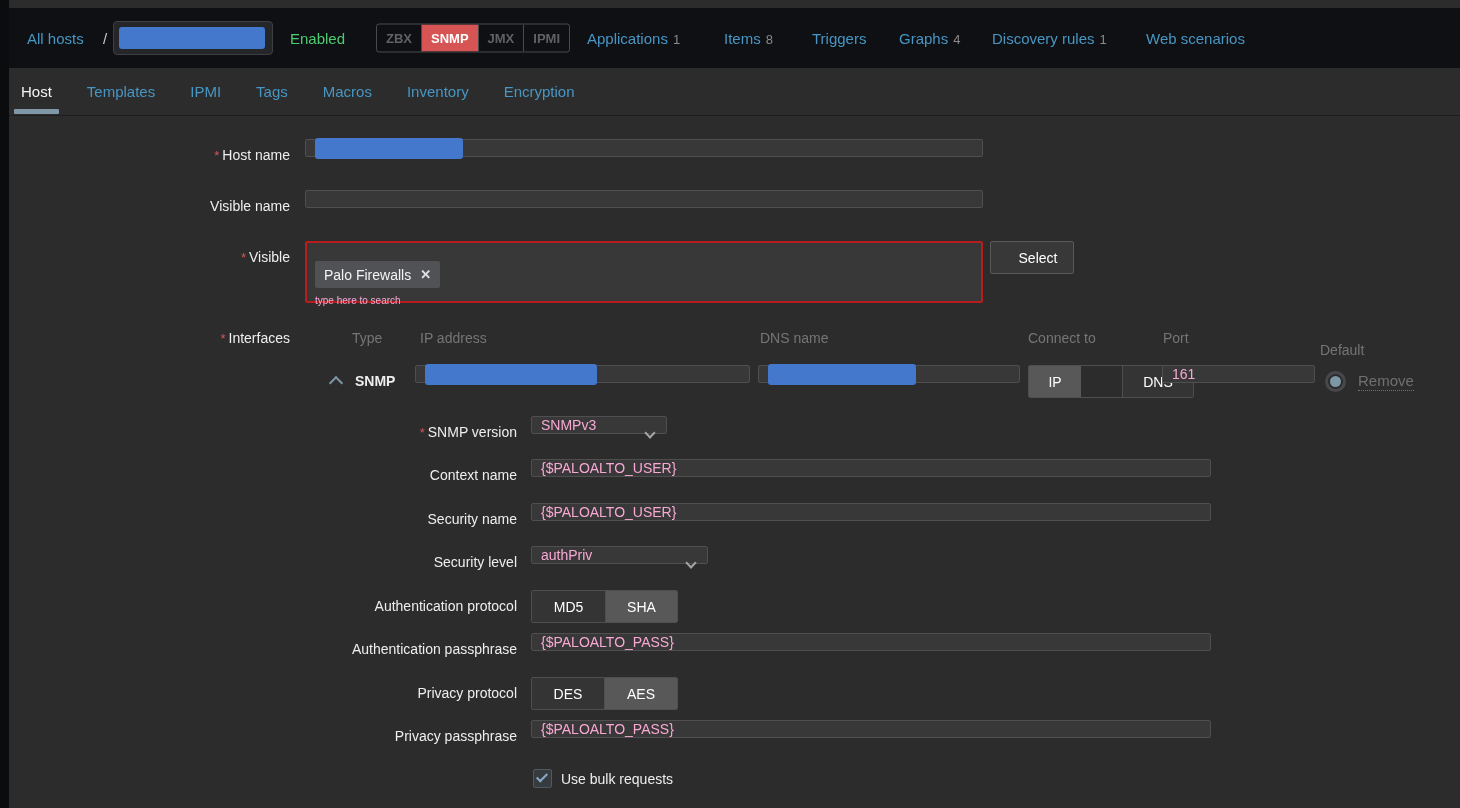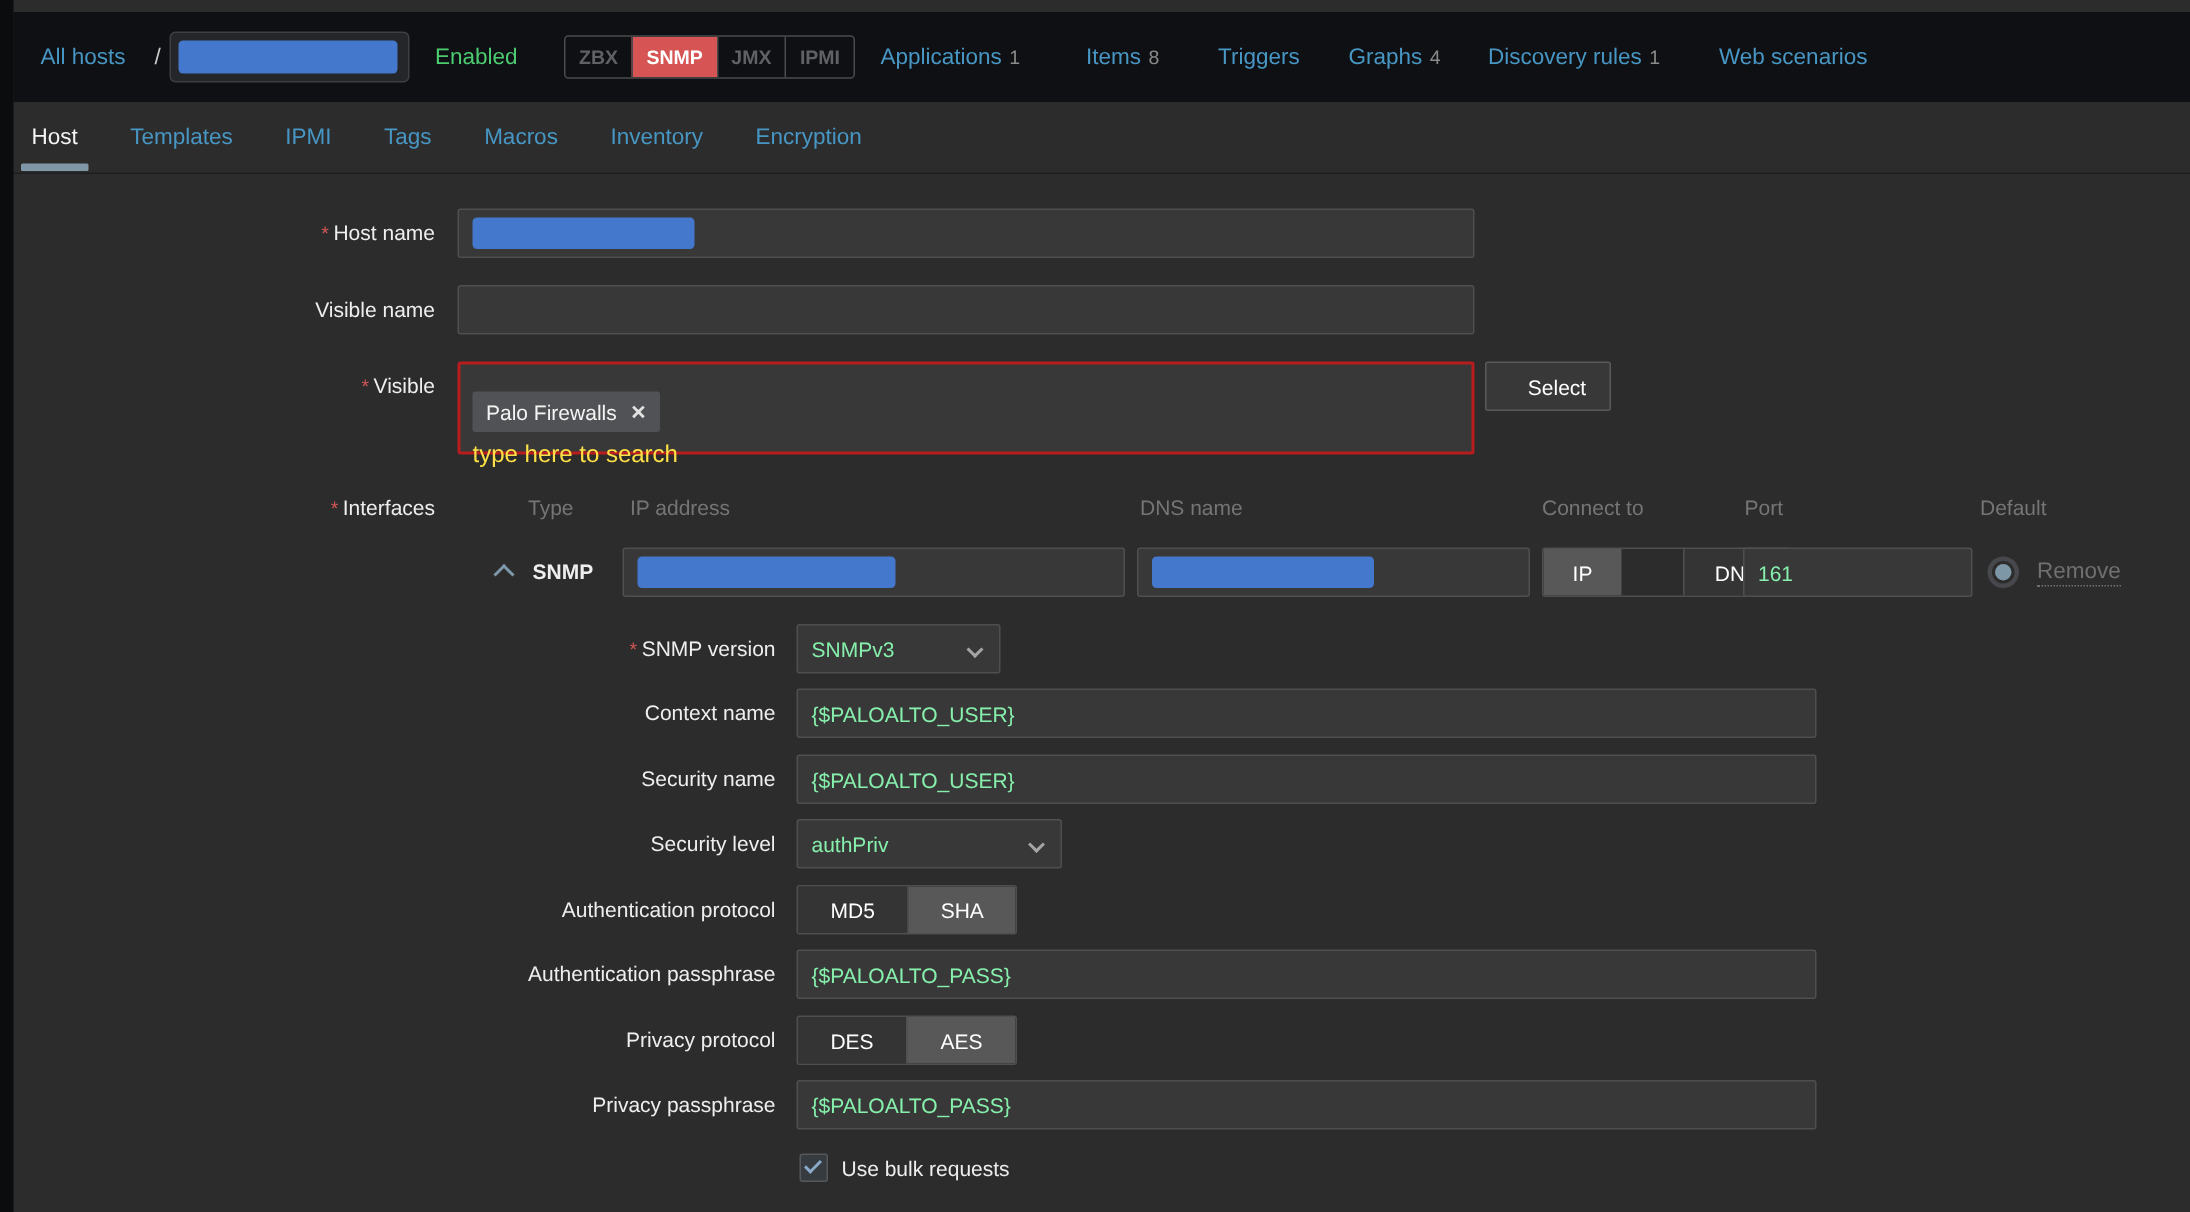--- a/index.html
+++ b/index.html
@@ -54,34 +54,34 @@
 
   
   .flabel {
     position:absolute; text-align:right; font-size:14px; color:#eeeeee; white-space:nowrap;
   }
   .req { color:#d35656; margin-right:3px; font-size:13px; }
   .colhead { position:absolute; font-size:14px; color:#757575; white-space:nowrap; }
 
   .field {
     position:absolute; background:#383838; border:1px solid #4f4f4f; border-radius:2px;
-    height:33px; display:flex; align-items:center; padding:0 9px;
-    font-size:14px; color:#86efac;
+    height:18px; display:flex; align-items:center; padding:0 9px;
+    font-size:14px; color:#f9a8d4;
   }
   .field .redact { height:21px; }
   .multiselect {
     position:absolute; background:#383838; border:2px solid #b91c1c; border-radius:2px;
     padding:18px 8px;
   }
   .chip {
     display:inline-flex; align-items:center; background:#505255; border-radius:2px;
     height:27px; padding:0 9px; font-size:14px; color:#f4f4f4;
   }
   .chip .x { margin-left:9px; color:#e2e2e2; font-size:13px; font-weight:bold; cursor:pointer; }
-  .placeholder { display:block; margin-top:7px; font-size:16px; color:#fde047; }
+  .placeholder { display:block; margin-top:7px; font-size:10px; color:#f9a8d4; }
 
   .btn {
     position:absolute; height:33px; background:#383838; border:1px solid #5a5a5a; border-radius:2px;
     display:flex; align-items:center; justify-content:center; font-size:14px; color:#ffffff; cursor:pointer;
   }
 
   .selectbox { justify-content:flex-start; cursor:pointer; }
   .selectbox .chev-down {
     position:absolute; right:12px; top:12px; width:8px; height:8px;
     border-right:2px solid #a5a5a5; border-bottom:2px solid #a5a5a5; transform:rotate(45deg);
@@ -181,21 +181,21 @@
     <span class="placeholder">type here to search</span>
   </div>
   <div class="btn" style="left:990px; width:84px; top:241px;padding-left:12px;">Select</div>
 
   <div class="flabel" style="left:60px; width:230px; top:330px;"><span class="req">*</span><span>Interfaces</span></div>
   <div class="colhead" style="left:352px; top:330px;">Type</div>
   <div class="colhead" style="left:420px; top:330px;">IP address</div>
   <div class="colhead" style="left:760px; top:330px;">DNS name</div>
   <div class="colhead" style="left:1028px; top:330px;">Connect to</div>
   <div class="colhead" style="left:1163px; top:330px;">Port</div>
-  <div class="colhead" style="left:1320px; top:330px;">Default</div>
+  <div class="colhead" style="left:1320px; top:342px;">Default</div>
 
   <span class="chev-up" style="left:331px; top:378px;"></span>
   <div class="flabel" style="left:355px; top:373px; text-align:left; font-weight:bold;">SNMP</div>
   <div class="field" style="left:415px; width:335px; top:365px;">
     <div class="redact" style="width:172px;"></div>
   </div>
   <div class="field" style="left:758px; width:262px; top:365px;">
     <div class="redact" style="width:148px;"></div>
   </div>
   <div class="seg-group" style="left:1028px; top:365px;gap:41px;">

